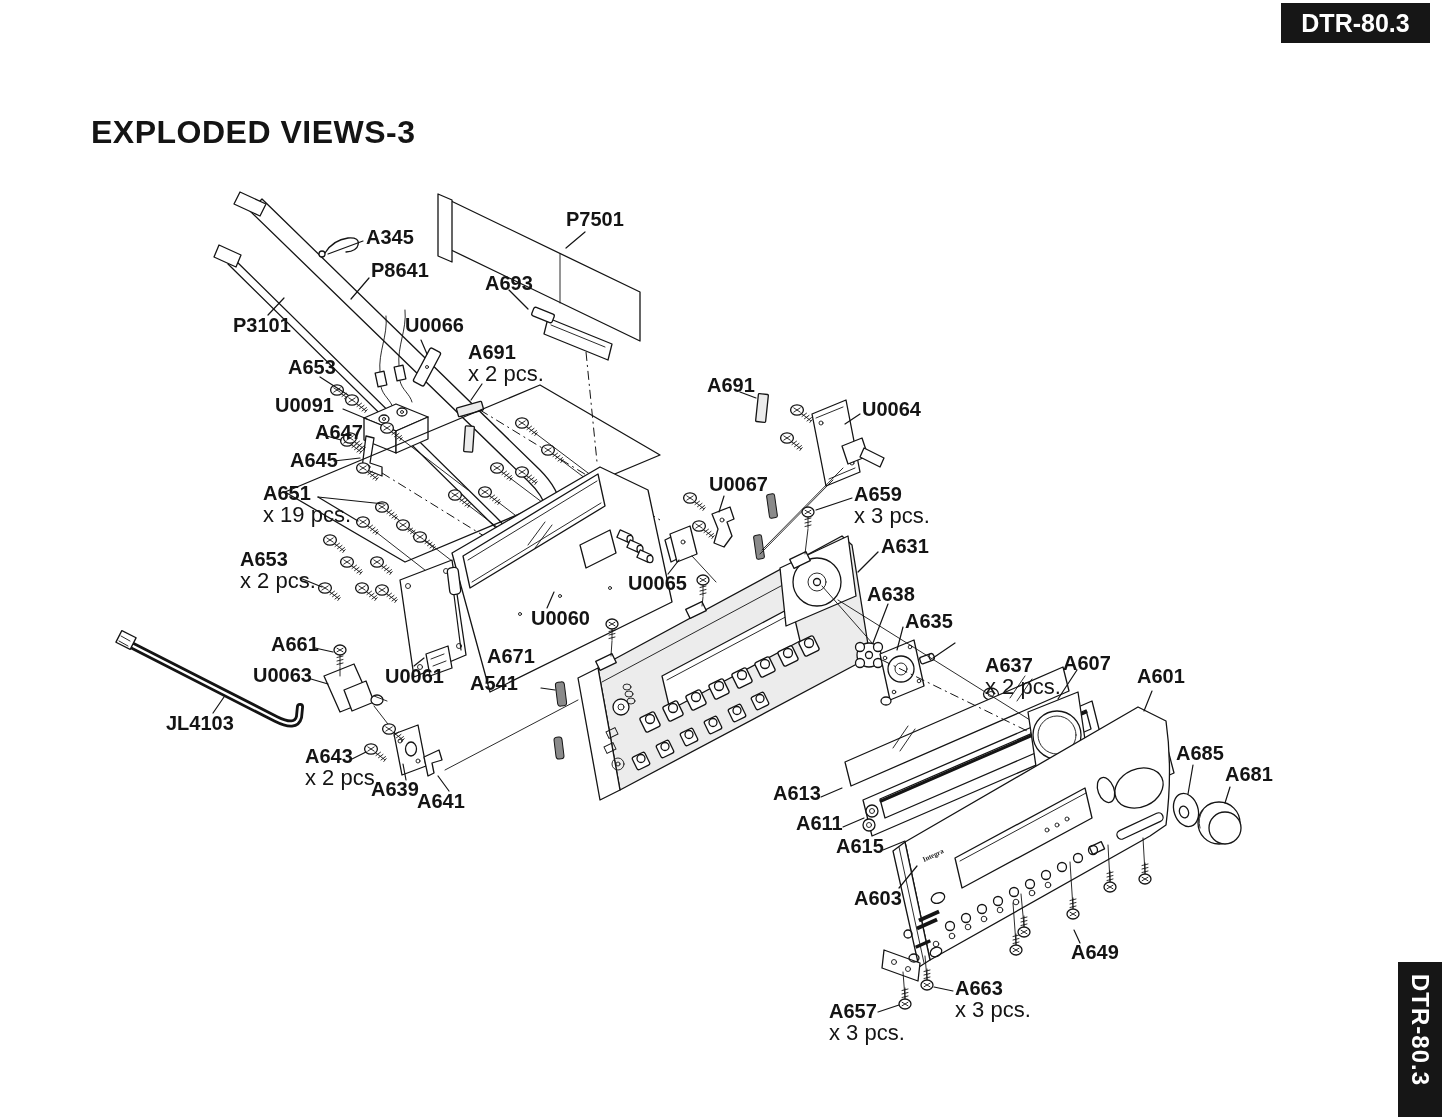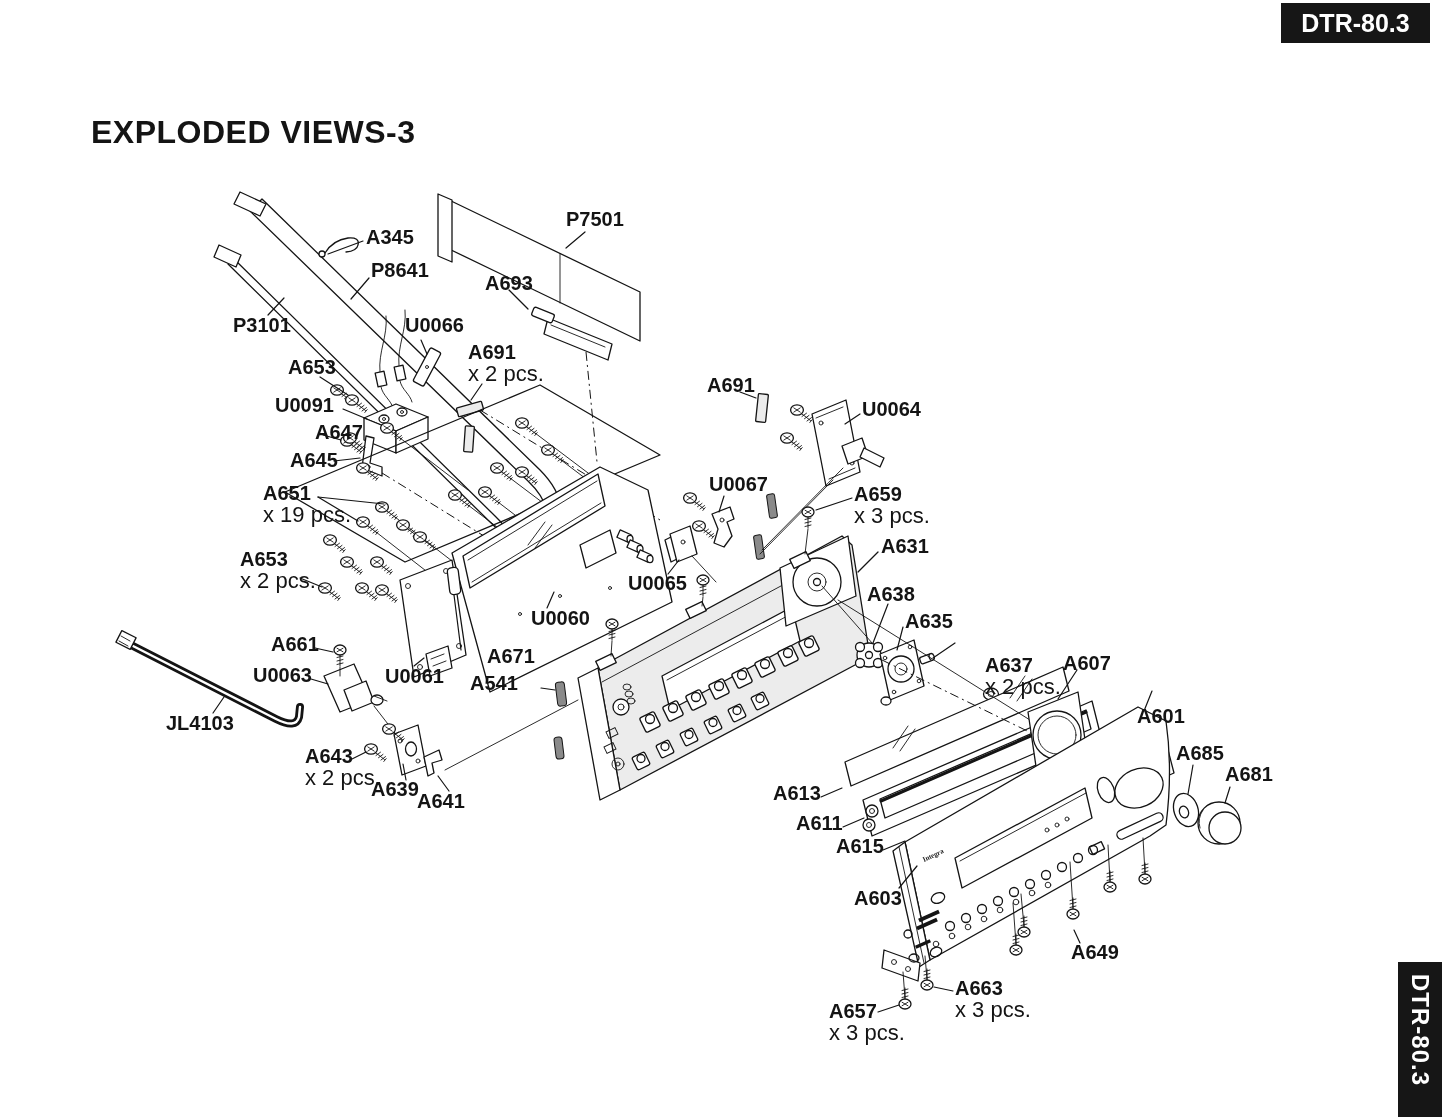--- a/index.html
+++ b/index.html
@@ -598,21 +598,21 @@
       <div class="plabel" style="left: 905px; top: 611px;">
         <div>A635</div>
       </div>
       <div class="plabel" style="left: 957px; top: 655px; margin-left: 28px;">
         <div>A637</div>
         <div class="qty">x 2 pcs.</div>
       </div>
       <div class="plabel" style="left: 1063px; top: 653px;">
         <div>A607</div>
       </div>
-      <div class="plabel" style="left: 1137px; top: 666px; margin-top: 40px;">
+      <div class="plabel" style="left: 1137px; top: 666px;">
         <div>A601</div>
       </div>
       <div class="plabel" style="left: 1176px; top: 743px;">
         <div>A685</div>
       </div>
       <div class="plabel" style="left: 1225px; top: 764px;">
         <div>A681</div>
       </div>
       <div class="plabel" style="left: 773px; top: 783px;">
         <div>A613</div>

